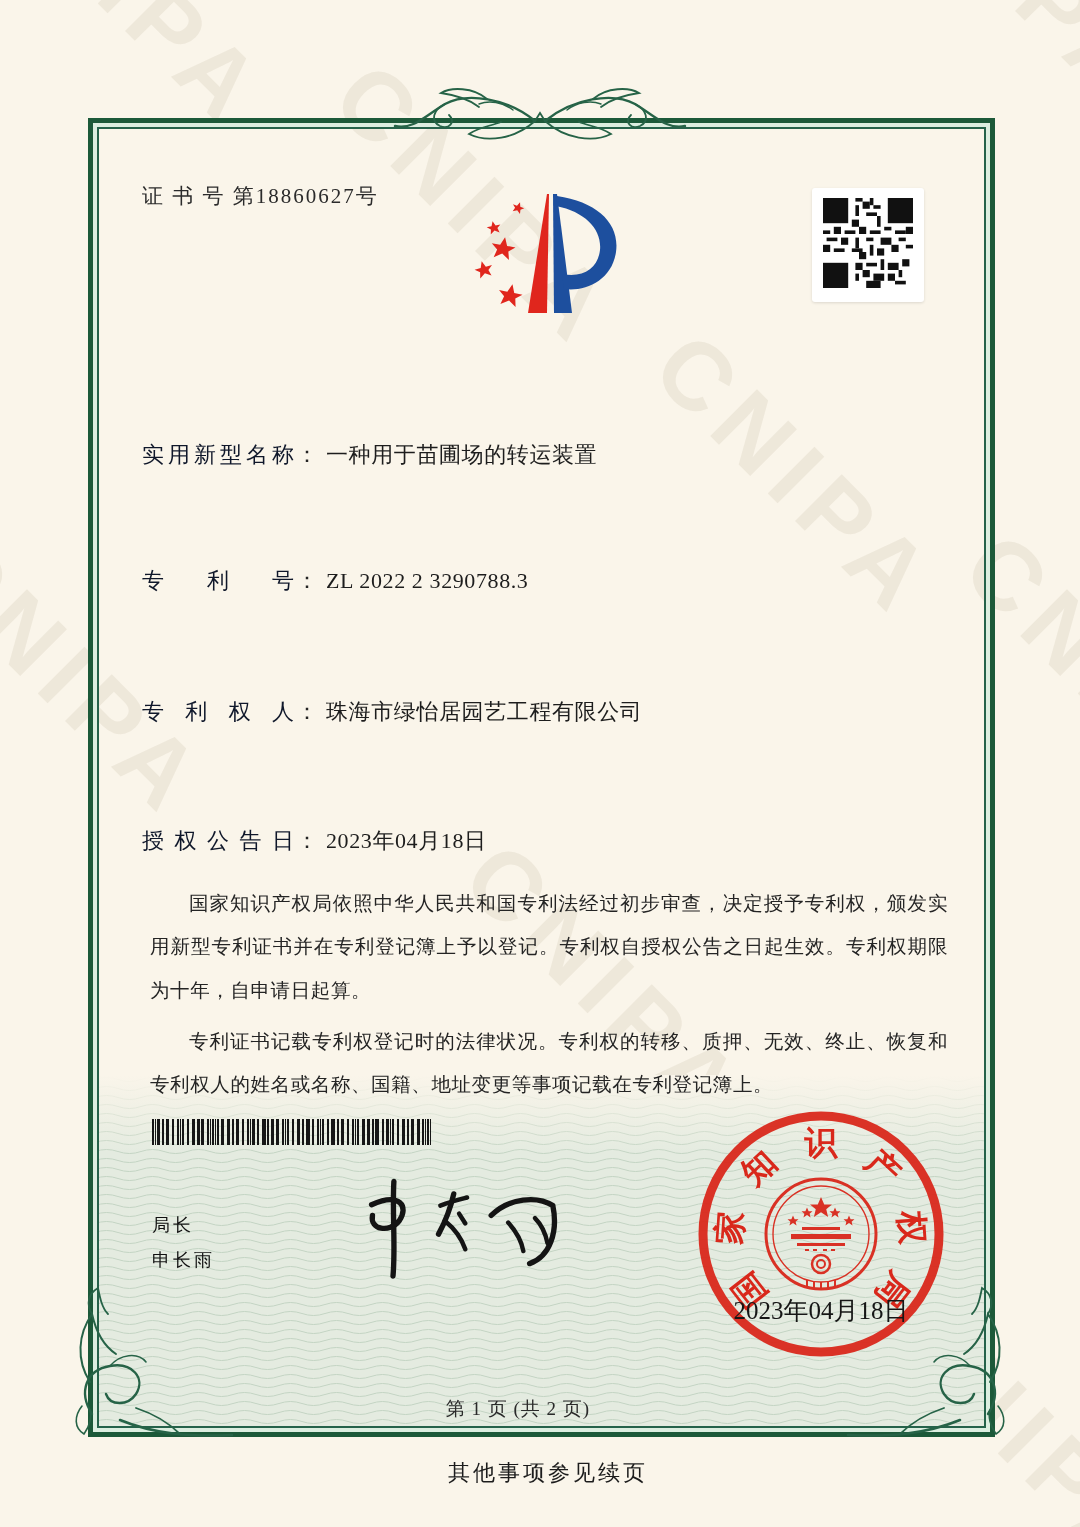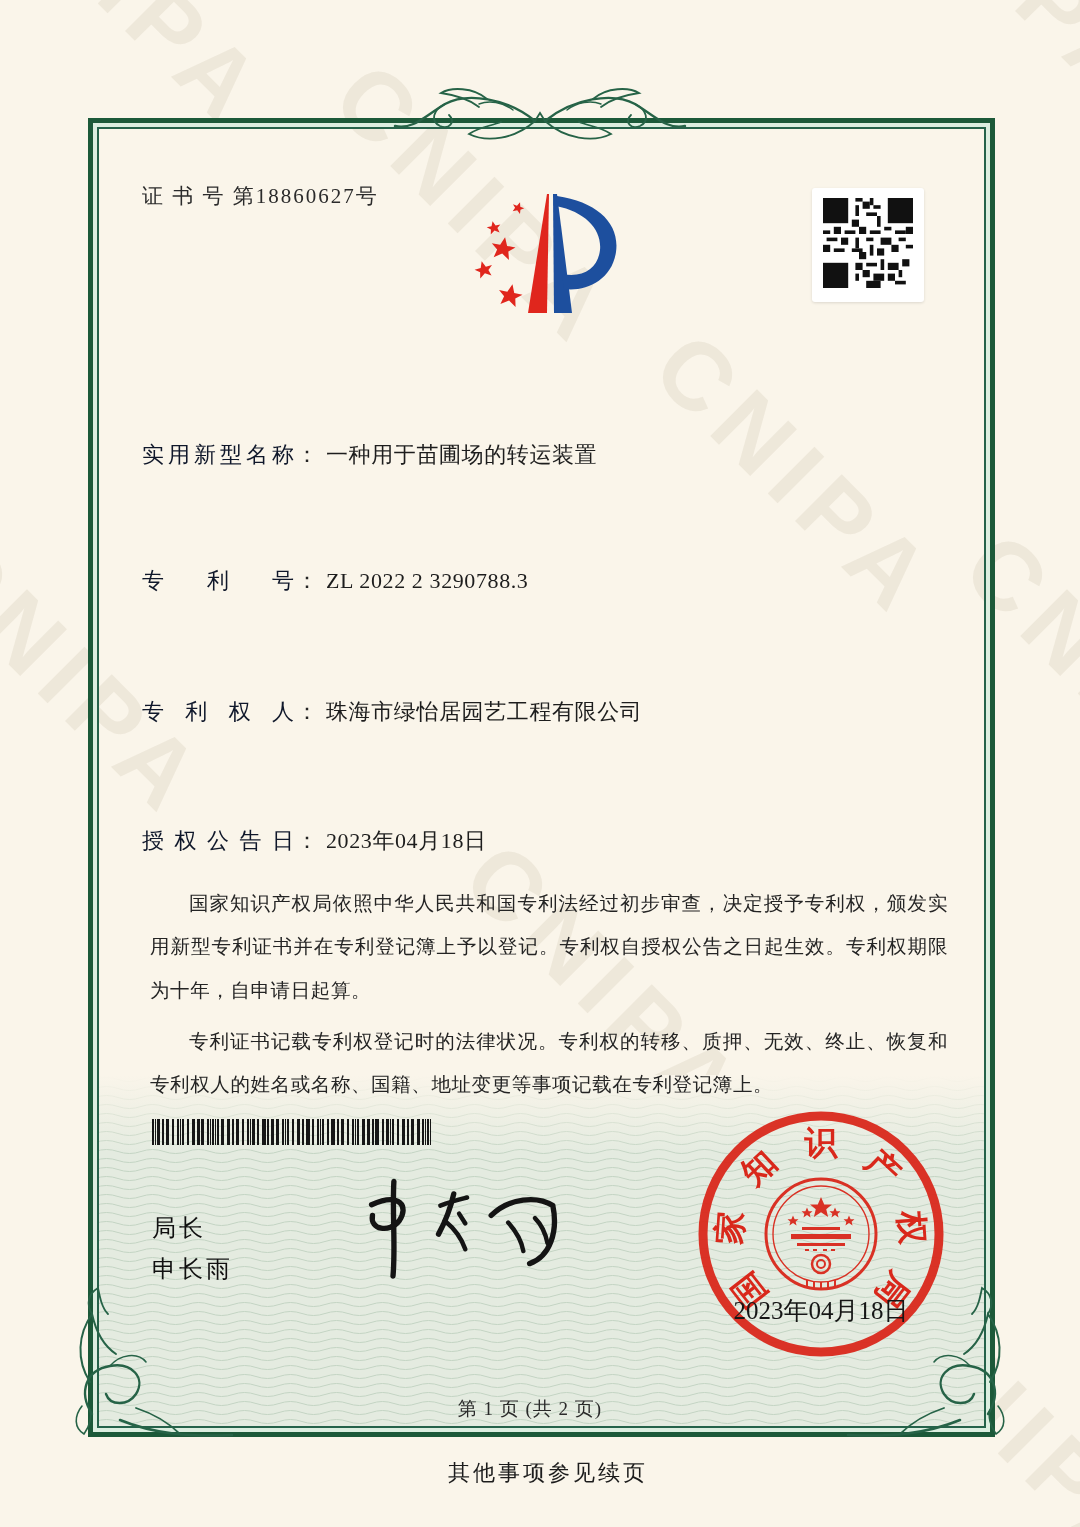--- a/index.html
+++ b/index.html
@@ -54,28 +54,28 @@
   .barcode{
     position:absolute;left:152px;top:1119px;width:280px;height:26px;
     background-image:
       repeating-linear-gradient(90deg,#161616 0 2px,transparent 2px 5px),
       repeating-linear-gradient(90deg,#161616 0 1px,transparent 1px 7px),
       repeating-linear-gradient(90deg,transparent 0 3px,#161616 3px 4px,transparent 4px 11px);
   }
   .director{
     position:absolute;left:152px;top:1216px;
     font-family:"Liberation Sans","DejaVu Sans",sans-serif;
-    font-size:24px;color:#101010;letter-spacing:3px;line-height:1.0;
+    font-size:18px;color:#101010;letter-spacing:3px;line-height:1.0;
   }
   .director div{margin-bottom:17px;}
   .signature{position:absolute;left:318px;top:1162px;}
   .seal{position:absolute;left:695px;top:1108px;}
   .page-indicator{
     position:absolute;left:0;top:1396px;width:1036px;text-align:center;
-    font-size:19px;color:#2a2a2a;letter-spacing:1px;padding-left:12px;
+    font-size:19px;color:#2a2a2a;letter-spacing:1px;
   }
   .continuation{
     position:absolute;left:8px;top:1458px;width:1080px;text-align:center;
     font-size:22px;color:#1c1c1c;letter-spacing:3px;
   }
 </style>
 </head>
 <body>
 
 <div class="wm" style="left:-50px;top:-70px;">CNIPA</div>

